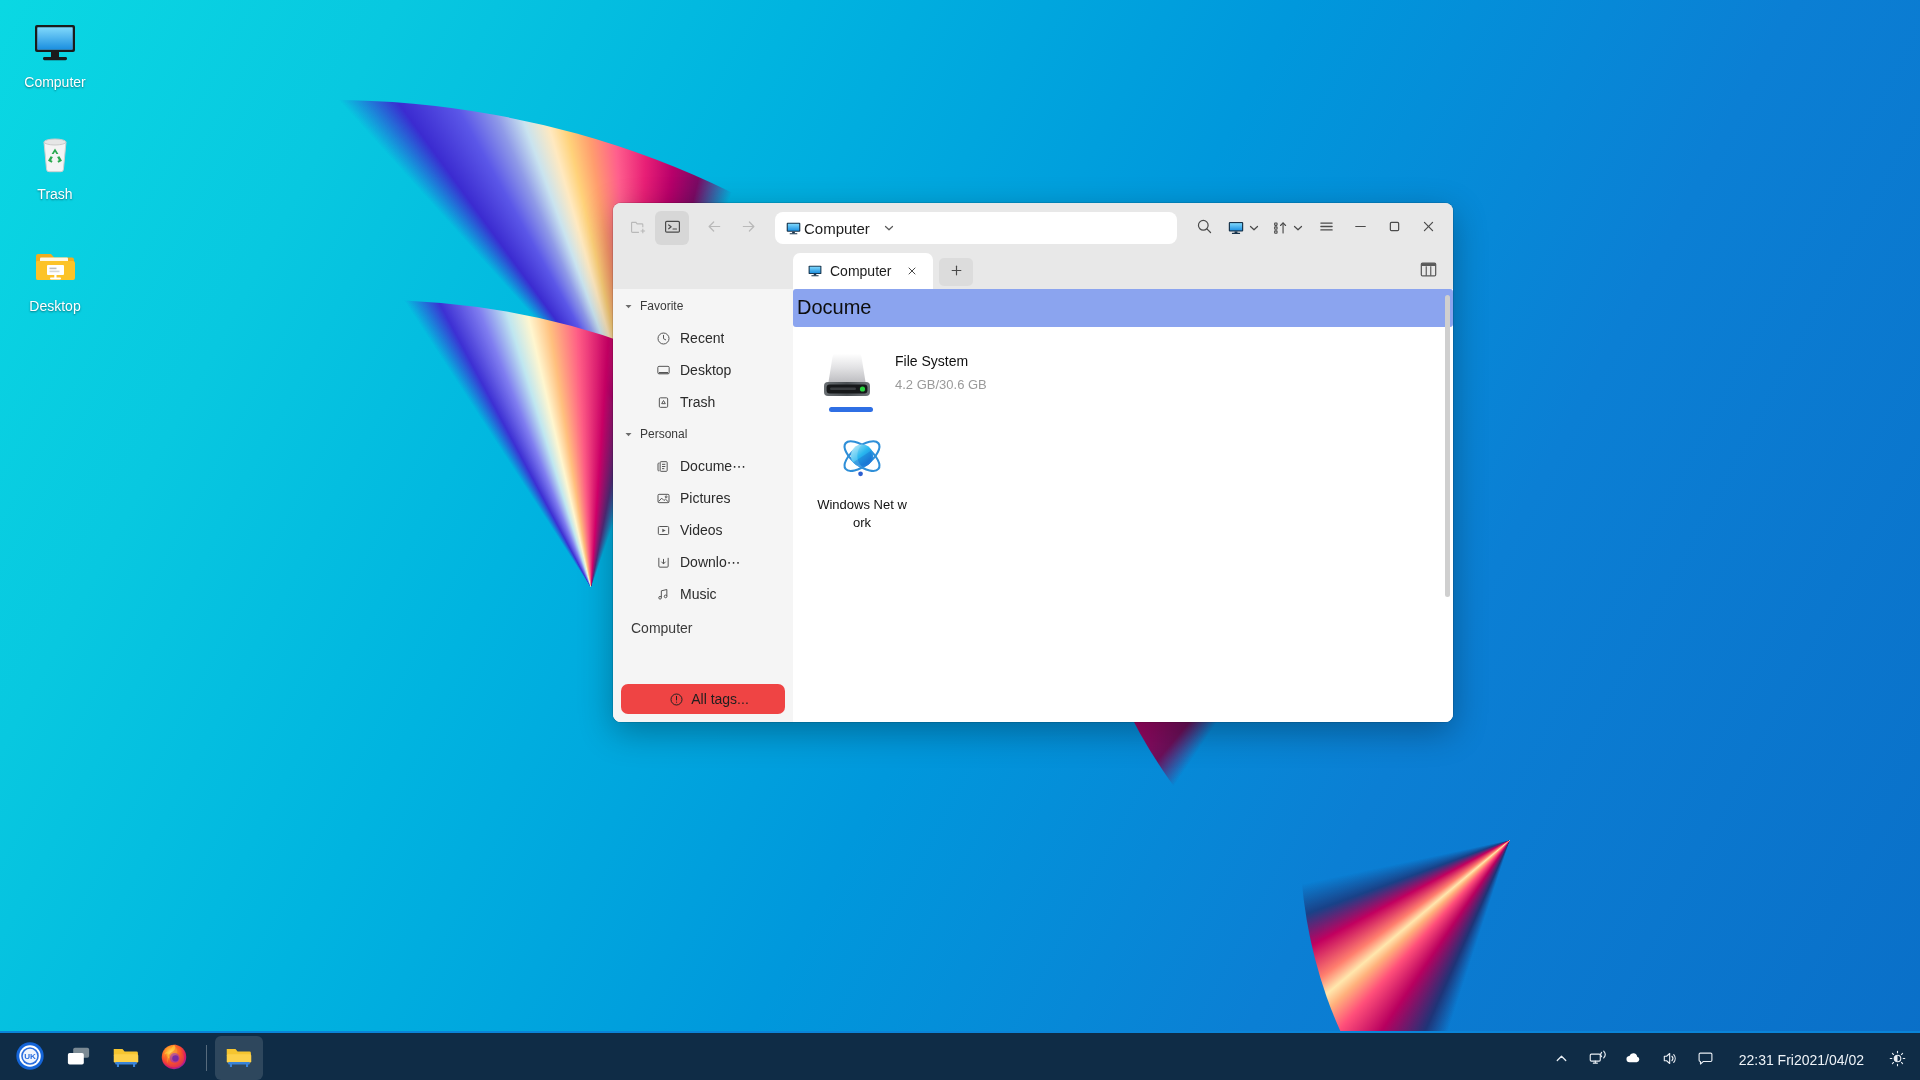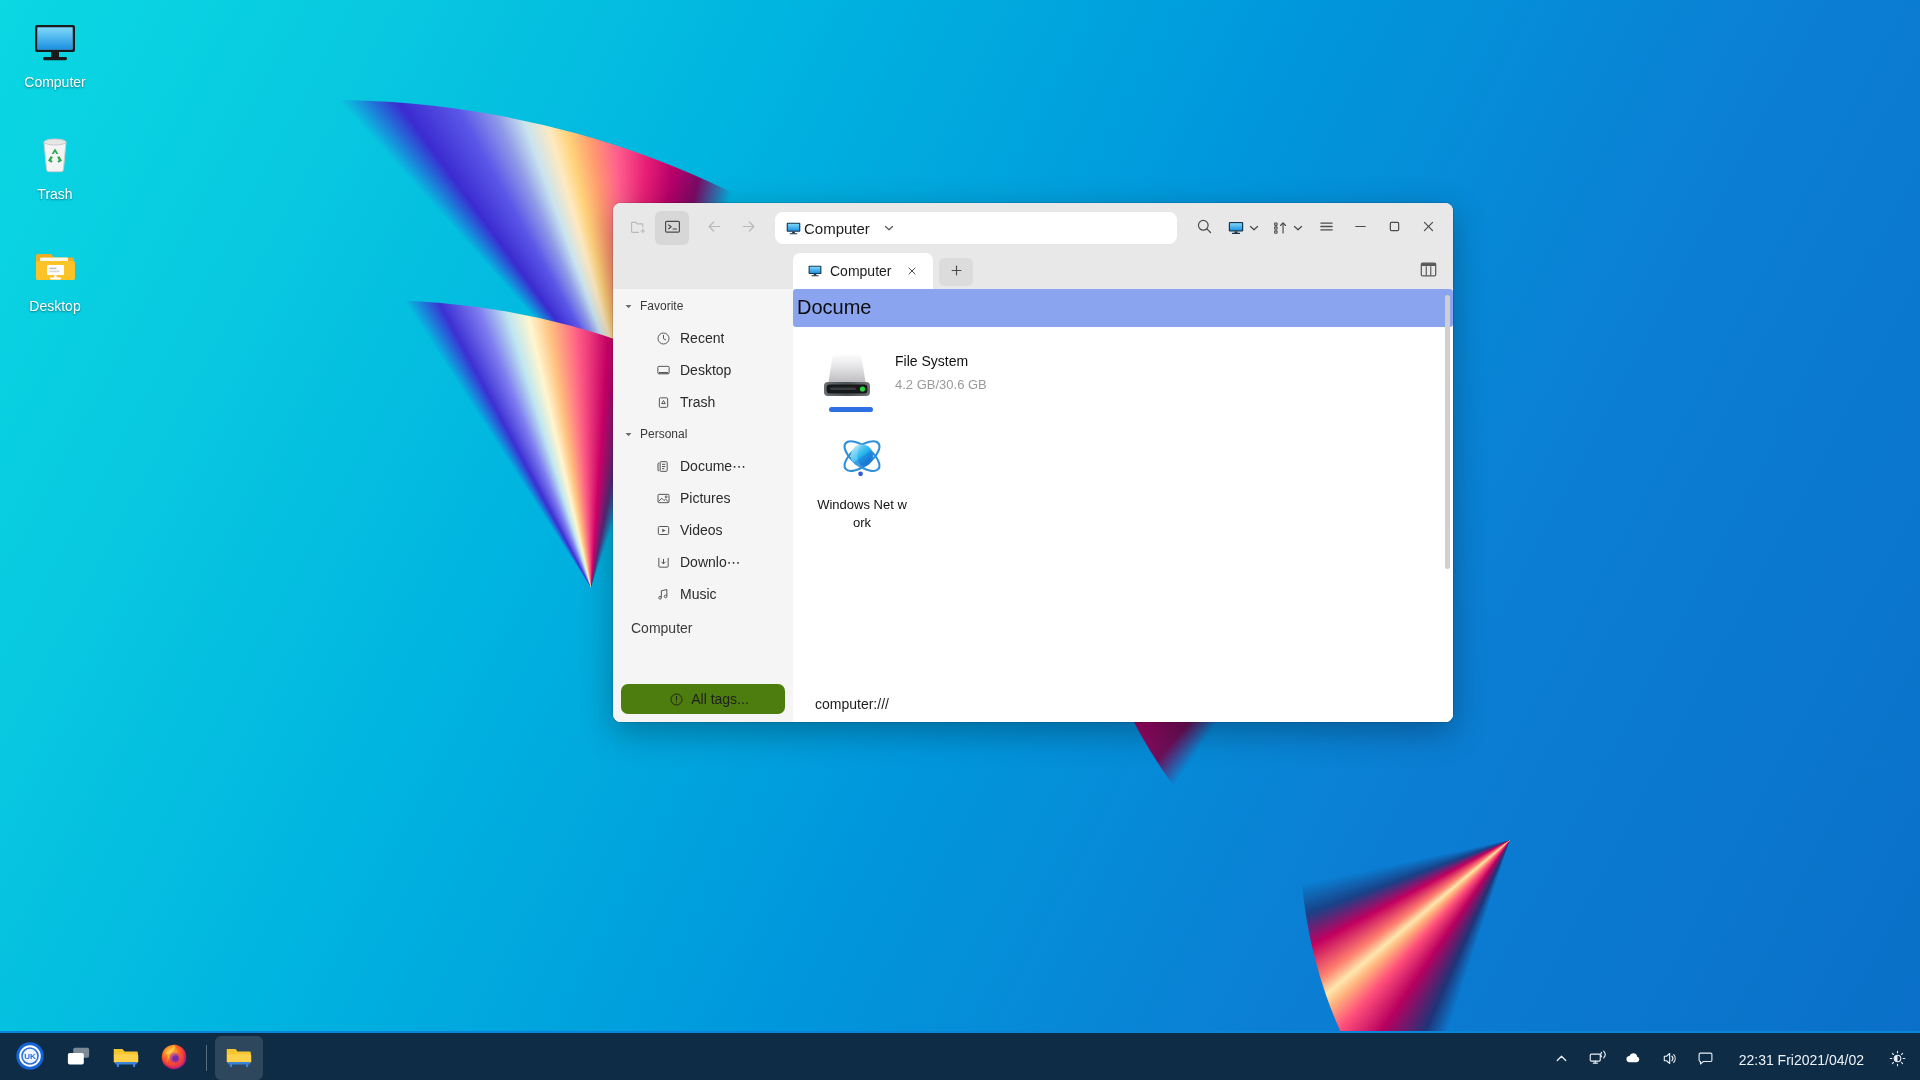--- a/index.html
+++ b/index.html
@@ -204,21 +204,21 @@
   .sb-item .sb-icon { flex: 0 0 16px; display: flex; align-items: center; justify-content: center; color: #555; }
   .sb-item .sb-label { overflow: hidden; text-overflow: clip; }
   .sb-plain {
     height: 30px; display: flex; align-items: center;
     padding-left: 12px; font-size: 14px; color: #3a3a3a; cursor: pointer;
     border-radius: 6px; margin-top: 4px;
   }
 
   #all-tags {
     margin: 4px 8px 8px 8px; height: 30px; flex: 0 0 30px;
-    background: #4d7c0f; border-radius: 7px;
+    background: #ef4444; border-radius: 7px;
     display: flex; align-items: center; justify-content: center; gap: 7px;
     font-size: 14px; color: #1f1f1f; cursor: pointer; padding-left: 12px;
   }
 
   
   #fm-content {
     flex: 1 1 auto; min-width: 0;
     background: #ffffff;
     display: flex; flex-direction: column;
     position: relative;
@@ -750,23 +750,20 @@
               </span>
               <span class="net-name">Windows Net work</span>
             </div>
           </div>
 
           <div id="content-scrollbar">
             <div class="thumb"></div>
           </div>
         </div>
 
-        <div id="fm-status">
-          <span>computer:///</span>
-        </div>
       </div>
     </div>
   </div>
 
   <div id="taskbar">
 
     <div id="tb-left">
 
       <div class="tbk">
         <span>

